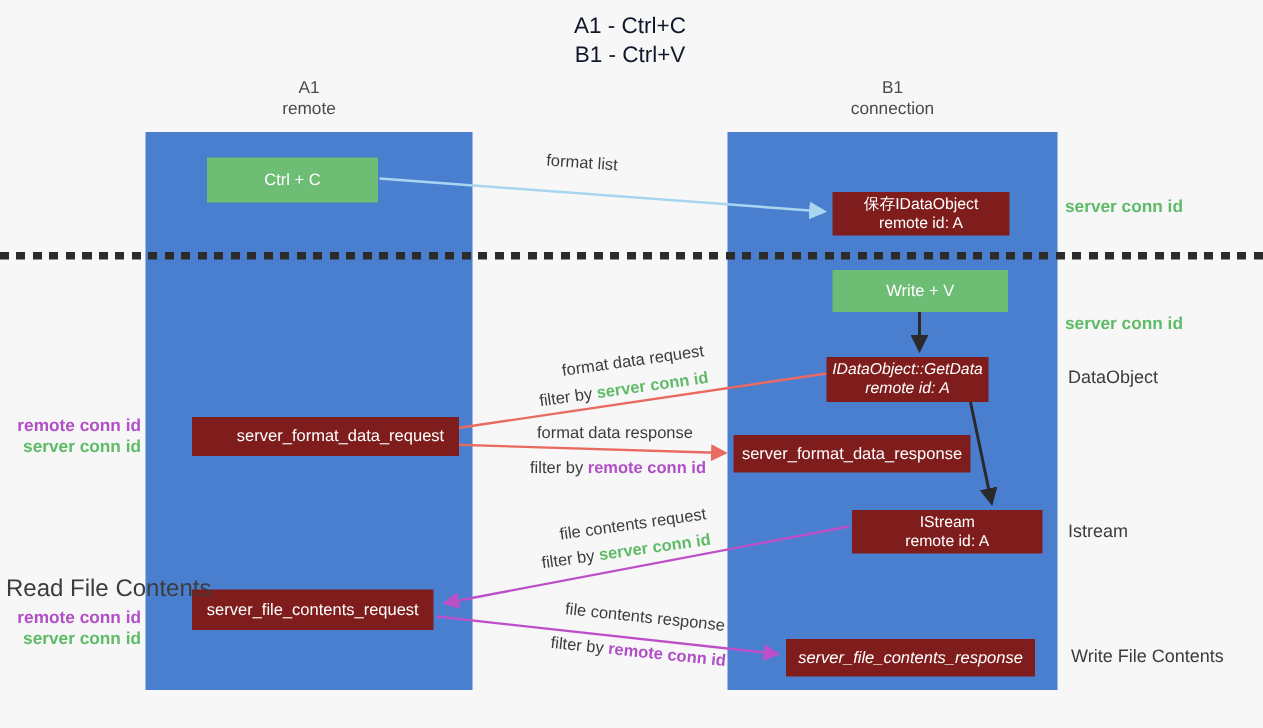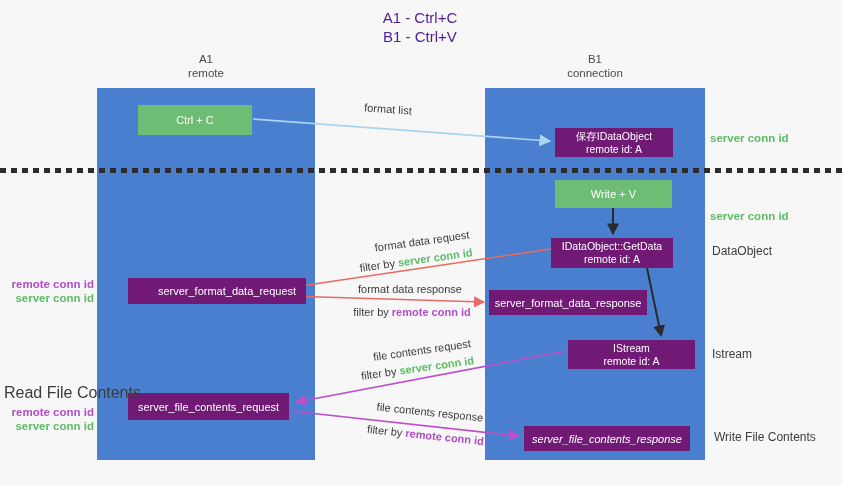--- a/index.html
+++ b/index.html
@@ -1,37 +1,37 @@
 <!DOCTYPE html>
 <html><head>
 <meta charset="utf-8">
 <style>
   html,body { margin:0; padding:0; background:#f7f7f7; font-family:"Liberation Sans", sans-serif; }
   .canvas { position:relative; width:842px; height:485px; background:#f7f7f7; overflow:hidden; }
 
   .title { position:absolute; left:320px; top:8px; width:200px; text-align:center;
-           font-size:15px; color:#4c1d95; line-height:19px; }
+           font-size:15px; color:#0f172a; line-height:19px; }
 
   .lane { position:absolute; top:88px; height:372px; background:#4a7fd0; }
   .lane-a { left:97px;  width:218px; }
   .lane-b { left:485px; width:220px; }
   .lane-header { position:absolute; top:52px; text-align:center; font-size:11.5px;
                  color:#4a4a4a; line-height:14px; }
   .lane-header.a { left:97px;  width:218px; }
   .lane-header.b { left:485px; width:220px; }
 
   .divider { position:absolute; left:0; top:168px; width:842px; height:5px;
              background:repeating-linear-gradient(90deg,#2b2b2b 0 6px,transparent 6px 11px); }
 
   .arrows { position:absolute; left:0; top:0; pointer-events:none; }
 
   .box { position:absolute; display:flex; flex-direction:column; justify-content:center;
          align-items:center; color:#ffffff; text-align:center; white-space:nowrap; }
   .green-box  { background:#6dbe74; }
-  .orange-box { background:#701a75; }
+  .orange-box { background:#7f1d1d; }
   .box .ln  { font-size:10.5px; line-height:13px; }
   .box .one { font-size:11px;text-align:center; }
 
   .alabel { position:absolute; font-size:11px; color:#3c3c3c; text-align:center; }
   .rot-up   { transform:rotate(-8deg); }
   .rot-down { transform:rotate(6deg); }
   .rot-slight { transform:rotate(4deg); }
 
   .side { position:absolute; font-size:11.5px; white-space:nowrap; }
   .side.leftcol { left:4px; width:90px; text-align:right; }
@@ -93,21 +93,21 @@
 
   <div class="box orange-box" style="left:555px; top:128px; width:118px; height:29px;">
     <div class="ln">保存IDataObject</div>
     <div class="ln">remote id: A</div>
   </div>
 
   <div class="box green-box" style="left:555px; top:180px; width:117px; height:28px;">
     <div class="one">Write + V</div>
   </div>
 
-  <div class="box orange-box" style="left:551px; top:238px; width:122px; height:30px;">
+  <div class="box orange-box" style="left:551px; top:238px; width:108px; height:30px;font-style:italic;">
     <div class="ln">IDataObject::GetData</div>
     <div class="ln">remote id: A</div>
   </div>
 
   <div class="box orange-box" style="left:128px; top:278px; width:158px; height:26px;padding-left:20px;">
     <div class="one">server_format_data_request</div>
   </div>
 
   <div class="box orange-box" style="left:489px; top:290px; width:158px; height:25px;">
     <div class="one">server_format_data_response</div>

